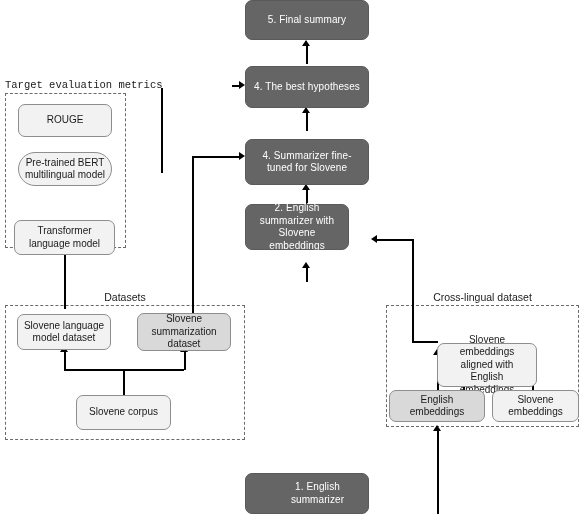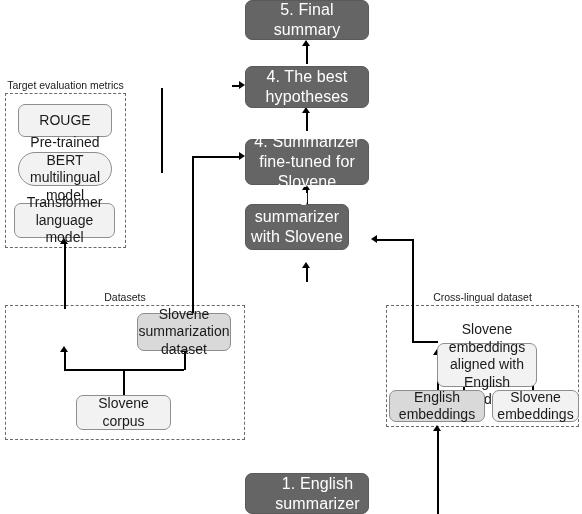--- a/index.html
+++ b/index.html
@@ -29,33 +29,33 @@
     border-radius: 7px;
     line-height: 1.25;
     z-index: 4;
   }
 
   
   .node.dark {
     background: #656565;
     color: #ffffff;
     border: 1px solid #5a5a5a;
-    font-size: 16px;
+    font-size: 10px;
     letter-spacing: 0.1px;
   }
 
   
   .node.light {
     background-color: #f2f2f2;
     background-image:
       radial-gradient(#d8d8d8 0.7px, transparent 0.7px);
     background-size: 4px 4px;
     color: #1a1a1a;
     border: 1px solid #8e8e8e;
-    font-size: 14px;
+    font-size: 10px;
   }
   .node.light.mid {
     background-color: #d9d9d9;
     background-image:
       radial-gradient(#c0c0c0 0.7px, transparent 0.7px);
     background-size: 4px 4px;
   }
 
   .node span { display: block; padding: 0 5px; }
 
@@ -105,21 +105,21 @@
     border-bottom: 4.5px solid transparent;
     border-right: 6px solid #000000;
   }
 </style>
 </head>
 <body>
 
 <div id="canvas">
 
   <div class="panel" style="left:5px; top:93px; width:121px; height:155px;"></div>
-  <div class="panel-title" style="left:5px; top:79px; width:121px;">Target evaluation metrics</div>
+  <div class="panel-title" style="left:5px; top:79px; width:121px;font-family:Liberation Mono, monospace;">Target evaluation metrics</div>
 
   <div class="panel" style="left:5px; top:305px; width:240px; height:135px;"></div>
   <div class="panel-title" style="left:5px; top:291px; width:240px;">Datasets</div>
 
   <div class="panel" style="left:386px; top:305px; width:193px; height:122px;"></div>
   <div class="panel-title" style="left:386px; top:291px; width:193px;">Cross-lingual dataset</div>
 
   <div class="ln v" style="left:306px; top:46px; height:18px;"></div>
   <div class="arrow up" style="left:302px; top:40px;"></div>
 
@@ -190,24 +190,27 @@
   </div>
 
   <div class="node light" style="left:18px; top:104px; width:94px; height:33px;">
     <span>ROUGE</span>
   </div>
 
   <div class="node light" style="left:18px; top:152px; width:94px; height:34px;border-radius:17px;">
     <span>Pre-trained BERT multilingual model</span>
   </div>
 
-  <div class="node light" style="left:14px; top:203px; width:101px; height:35px;">
+  <div class="node light" style="left:14px; top:220px; width:101px; height:35px;">
     <span>Transformer language model</span>
   </div>
 
+  <div class="node light" style="left:17px; top:314px; width:94px; height:36px;">
+    <span>Slovene language model dataset</span>
+  </div>
 
   <div class="node light mid" style="left:137px; top:313px; width:94px; height:38px;">
     <span>Slovene summarization dataset</span>
   </div>
 
   <div class="node light" style="left:76px; top:395px; width:95px; height:35px;">
     <span>Slovene corpus</span>
   </div>
 
   <div class="node light" style="left:437px; top:311px; width:100px; height:44px;margin-top:32px;">

